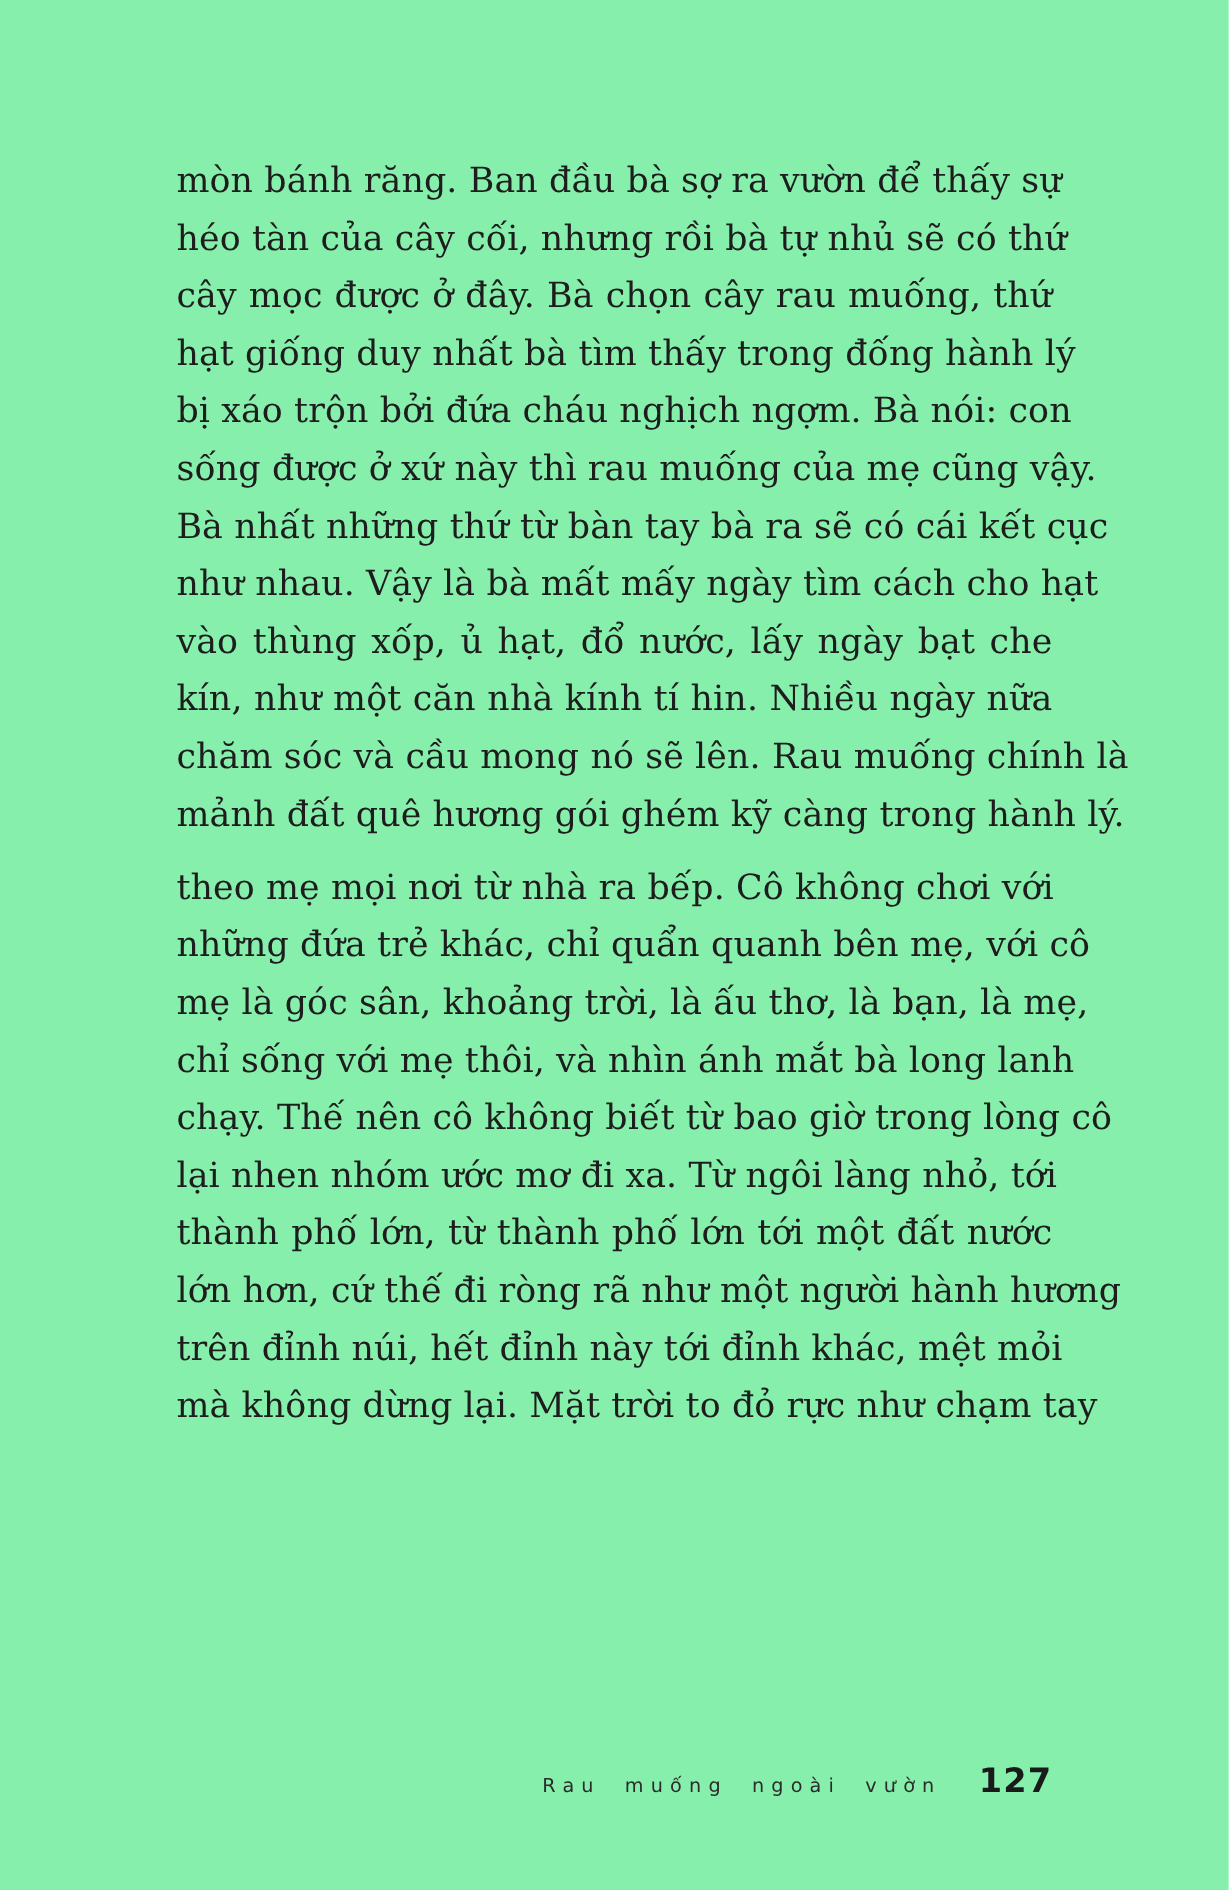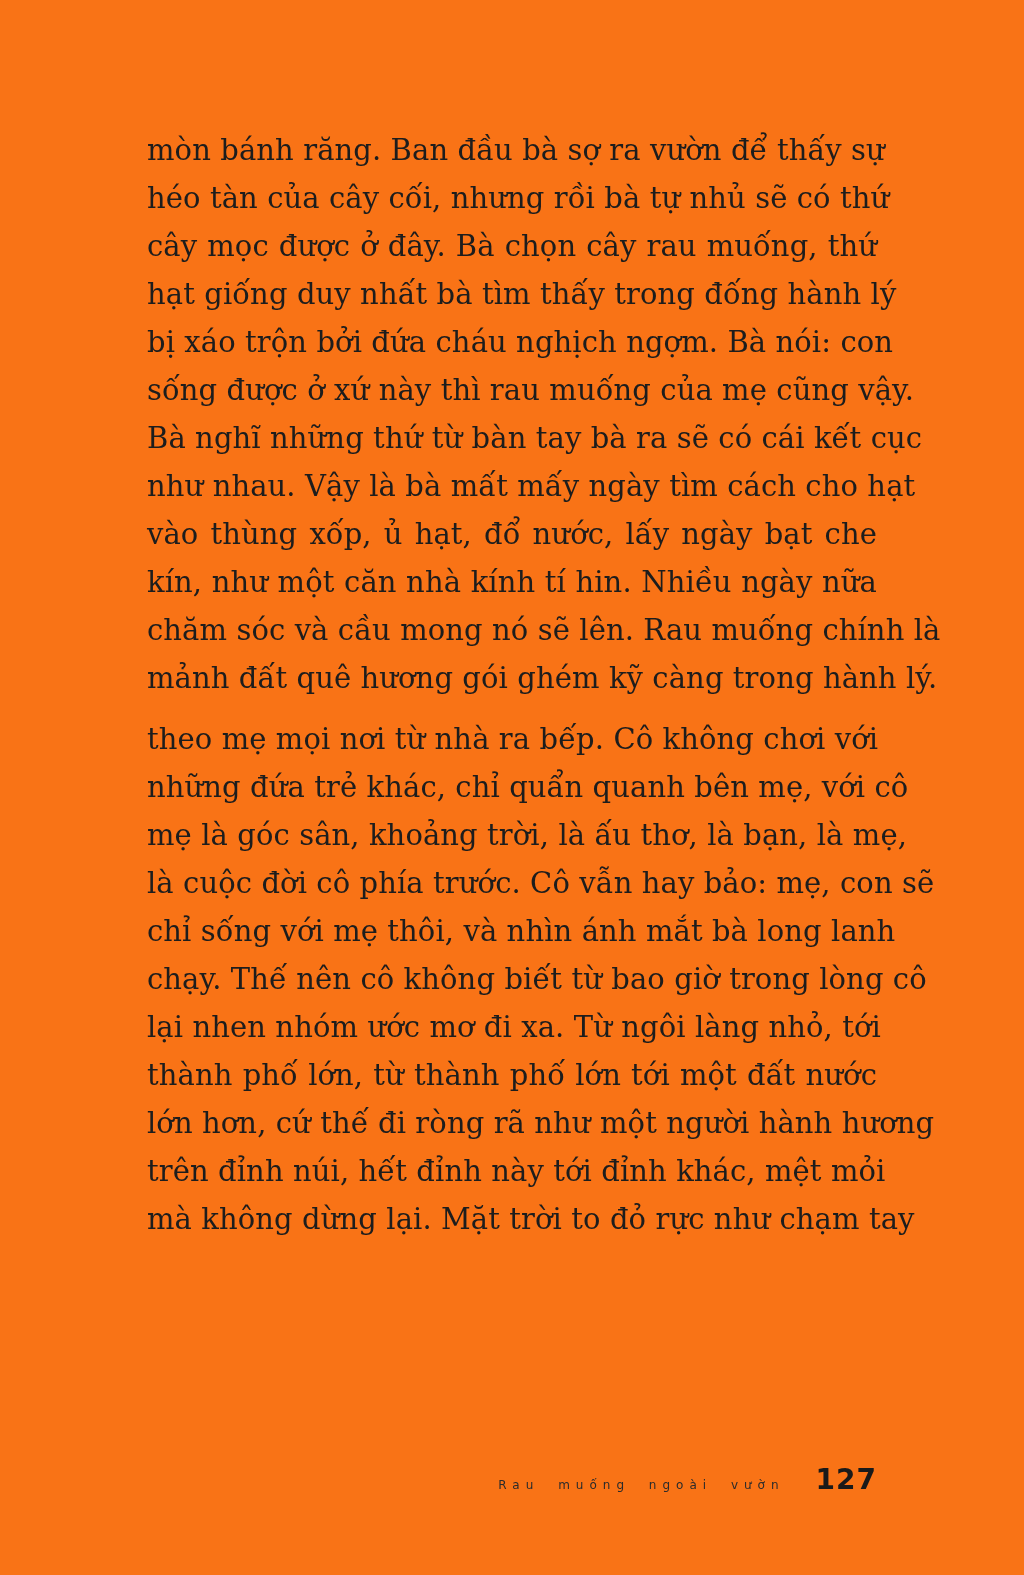--- a/index.html
+++ b/index.html
@@ -2,21 +2,21 @@
 <html><head>
 <meta charset="utf-8">
 <style>
   * { margin: 0; padding: 0; box-sizing: border-box; }
   html, body { background: #ffffff; }
 
   .page {
     position: relative;
     width: 1024px;
     height: 1575px;
-    background: #f97316;
+    background: #86efac;
     font-family: "DejaVu Serif", "Liberation Serif", serif;
     color: #1d1d1d;
     overflow: hidden;
   }
 
   .text-block {
     position: absolute;
     left: 147px;
     top: 126px;
     width: 730px;
@@ -39,21 +39,21 @@
     position: absolute;
     left: 147px;
     top: 1444px;
     width: 730px;
     display: flex;
     justify-content: flex-end;
     align-items: baseline;
     font-family: "DejaVu Sans", "Liberation Sans", sans-serif;
   }
   .running-title {
-    font-size: 12px;
+    font-size: 16px;
     letter-spacing: 6px;
     word-spacing: 9px;
     color: #2b2b2b;
     margin-top: 34px;
   }
   .page-number {
     font-size: 28px;
     font-weight: bold;
     margin-left: 31px;
     letter-spacing: 1px;
@@ -66,32 +66,31 @@
 <div class="page">
 
   <div class="text-block">
       <div class="paragraph">
         <div class="line">mòn bánh răng. Ban đầu bà sợ ra vườn để thấy sự</div>
         <div class="line">héo tàn của cây cối, nhưng rồi bà tự nhủ sẽ có thứ</div>
         <div class="line">cây mọc được ở đây. Bà chọn cây rau muống, thứ</div>
         <div class="line">hạt giống duy nhất bà tìm thấy trong đống hành lý</div>
         <div class="line">bị xáo trộn bởi đứa cháu nghịch ngợm. Bà nói: con</div>
         <div class="line">sống được ở xứ này thì rau muống của mẹ cũng vậy.</div>
-        <div class="line">Bà nghĩ những thứ từ bàn tay bà ra sẽ có cái kết cục</div>
+        <div class="line">Bà nhất những thứ từ bàn tay bà ra sẽ có cái kết cục</div>
         <div class="line">như nhau. Vậy là bà mất mấy ngày tìm cách cho hạt</div>
         <div class="line">vào thùng xốp, ủ hạt, đổ nước, lấy ngày bạt che</div>
         <div class="line">kín, như một căn nhà kính tí hin. Nhiều ngày nữa</div>
         <div class="line">chăm sóc và cầu mong nó sẽ lên. Rau muống chính là</div>
         <div class="line last">mảnh đất quê hương gói ghém kỹ càng trong hành lý.</div>
       </div>
       <div class="paragraph indent">
         <div class="line">theo mẹ mọi nơi từ nhà ra bếp. Cô không chơi với</div>
         <div class="line">những đứa trẻ khác, chỉ quẩn quanh bên mẹ, với cô</div>
         <div class="line">mẹ là góc sân, khoảng trời, là ấu thơ, là bạn, là mẹ,</div>
-        <div class="line">là cuộc đời cô phía trước. Cô vẫn hay bảo: mẹ, con sẽ</div>
         <div class="line">chỉ sống với mẹ thôi, và nhìn ánh mắt bà long lanh</div>
         <div class="line">chạy. Thế nên cô không biết từ bao giờ trong lòng cô</div>
         <div class="line">lại nhen nhóm ước mơ đi xa. Từ ngôi làng nhỏ, tới</div>
         <div class="line">thành phố lớn, từ thành phố lớn tới một đất nước</div>
         <div class="line">lớn hơn, cứ thế đi ròng rã như một người hành hương</div>
         <div class="line">trên đỉnh núi, hết đỉnh này tới đỉnh khác, mệt mỏi</div>
         <div class="line last">mà không dừng lại. Mặt trời to đỏ rực như chạm tay</div>
       </div>
     </div>
 

